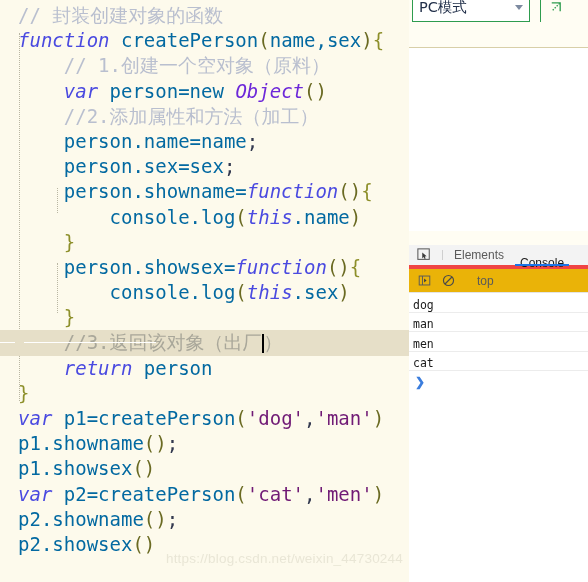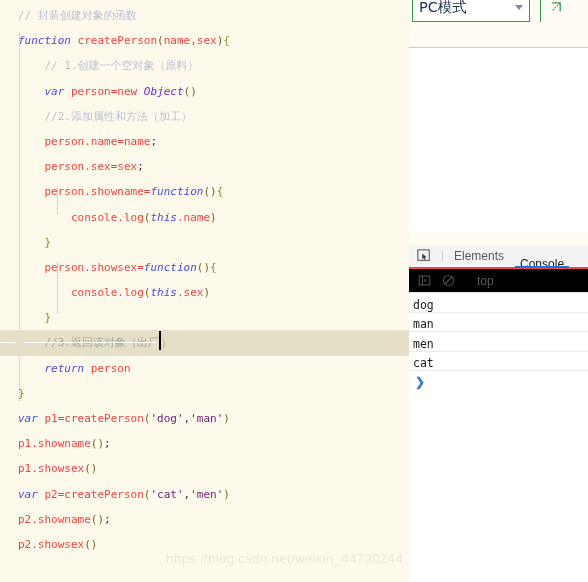--- a/index.html
+++ b/index.html
@@ -14,21 +14,21 @@
   
   #editor {
     position:absolute; left:0; top:0; width:409px; height:582px;
     background:#fdfaec;
     overflow:hidden;
   }
   #code {
     position:relative;
     padding-top:3px;
     font-family:"DejaVu Sans Mono", monospace;
-    font-size:11px;
+    font-size:19px;
     line-height:25.2px;
     white-space:pre;
     color:#28304a;
   }
   .ln { position:relative; height:25.2px; padding-left:18px; }
   .ln.cur { background:#e6dfc8; }
 
   
   .guide {
     position:absolute; top:0; bottom:0; width:1px;
@@ -56,21 +56,21 @@
   }
 
   
   .cmt  { color:#b9bfcf; }
   .kw   { color:#4a4ae0; font-style:italic; }
   .kw2  { color:#6d28d9; font-style:italic; }
   .str  { color:#701a75; }
   .brc  { color:#8d8f2a; }
   .par  { color:#6a6a22; }
   .pun  { color:#33394f; }
-  .plain{ color:#ef4444; }
+  .plain{ color:#0369a1; }
   .cmt-hl { color:#a9a79a; }
 
   
   #watermark {
     position:absolute; right:6px; bottom:16px;
     font-size:13.5px; color:#e9e6d6;
     font-family:"Liberation Sans", sans-serif;
     white-space:nowrap; letter-spacing:.2px;
     z-index:5;
   }
@@ -107,39 +107,39 @@
   #page-blank { height:200px; background:#fff; }
 
   
   #devtools {
     position:absolute; left:0; top:231px; right:0; bottom:0;
     background:#fff;
   }
   #dt-gap { height:14px; background:#fffdf3; }
   #dt-tabs {
     height:24px; background:#f3f3f3;
-    border-bottom:2px solid #ef4444;
+    border-bottom:4px solid #ef4444;
     display:flex; align-items:stretch;text-align:center;
   }
   #inspect-btn {
     width:30px; display:flex; align-items:center; justify-content:center;
   }
   .vdiv { width:1px; background:#cfcfcf; margin:5px 3px; }
   .dt-tab {
     padding:0 8px; display:flex; align-items:center;
     font-size:12px; color:#5a5a5a; position:relative;
     font-family:"Liberation Sans", sans-serif;
   }
   .dt-tab.active { color:#1a1a1a;margin-top:16px; }
   .dt-tab.active:after {
     content:""; position:absolute; left:3px; right:3px; bottom:-1px;
     height:2px; background:#1a73e8;
   }
   #dt-sub {
-    height:24px; background:#000000; border-bottom:1px solid #e4e4e4;
+    height:24px; background:#eab308; border-bottom:1px solid #e4e4e4;
     display:flex; align-items:center; padding-left:4px; gap:2px;
   }
   .sub-ic { width:22px; display:flex; align-items:center; justify-content:center; }
   #ctx-label { font-size:12px; color:#5a5a5a; padding-left:7px; }
 
   .msg {
     height:19.5px; display:flex; align-items:flex-end;
     padding-left:4px; border-bottom:1px solid #ececec;
     font-family:"DejaVu Sans Mono", monospace;
     font-size:11.5px; color:#1a1a1a;

